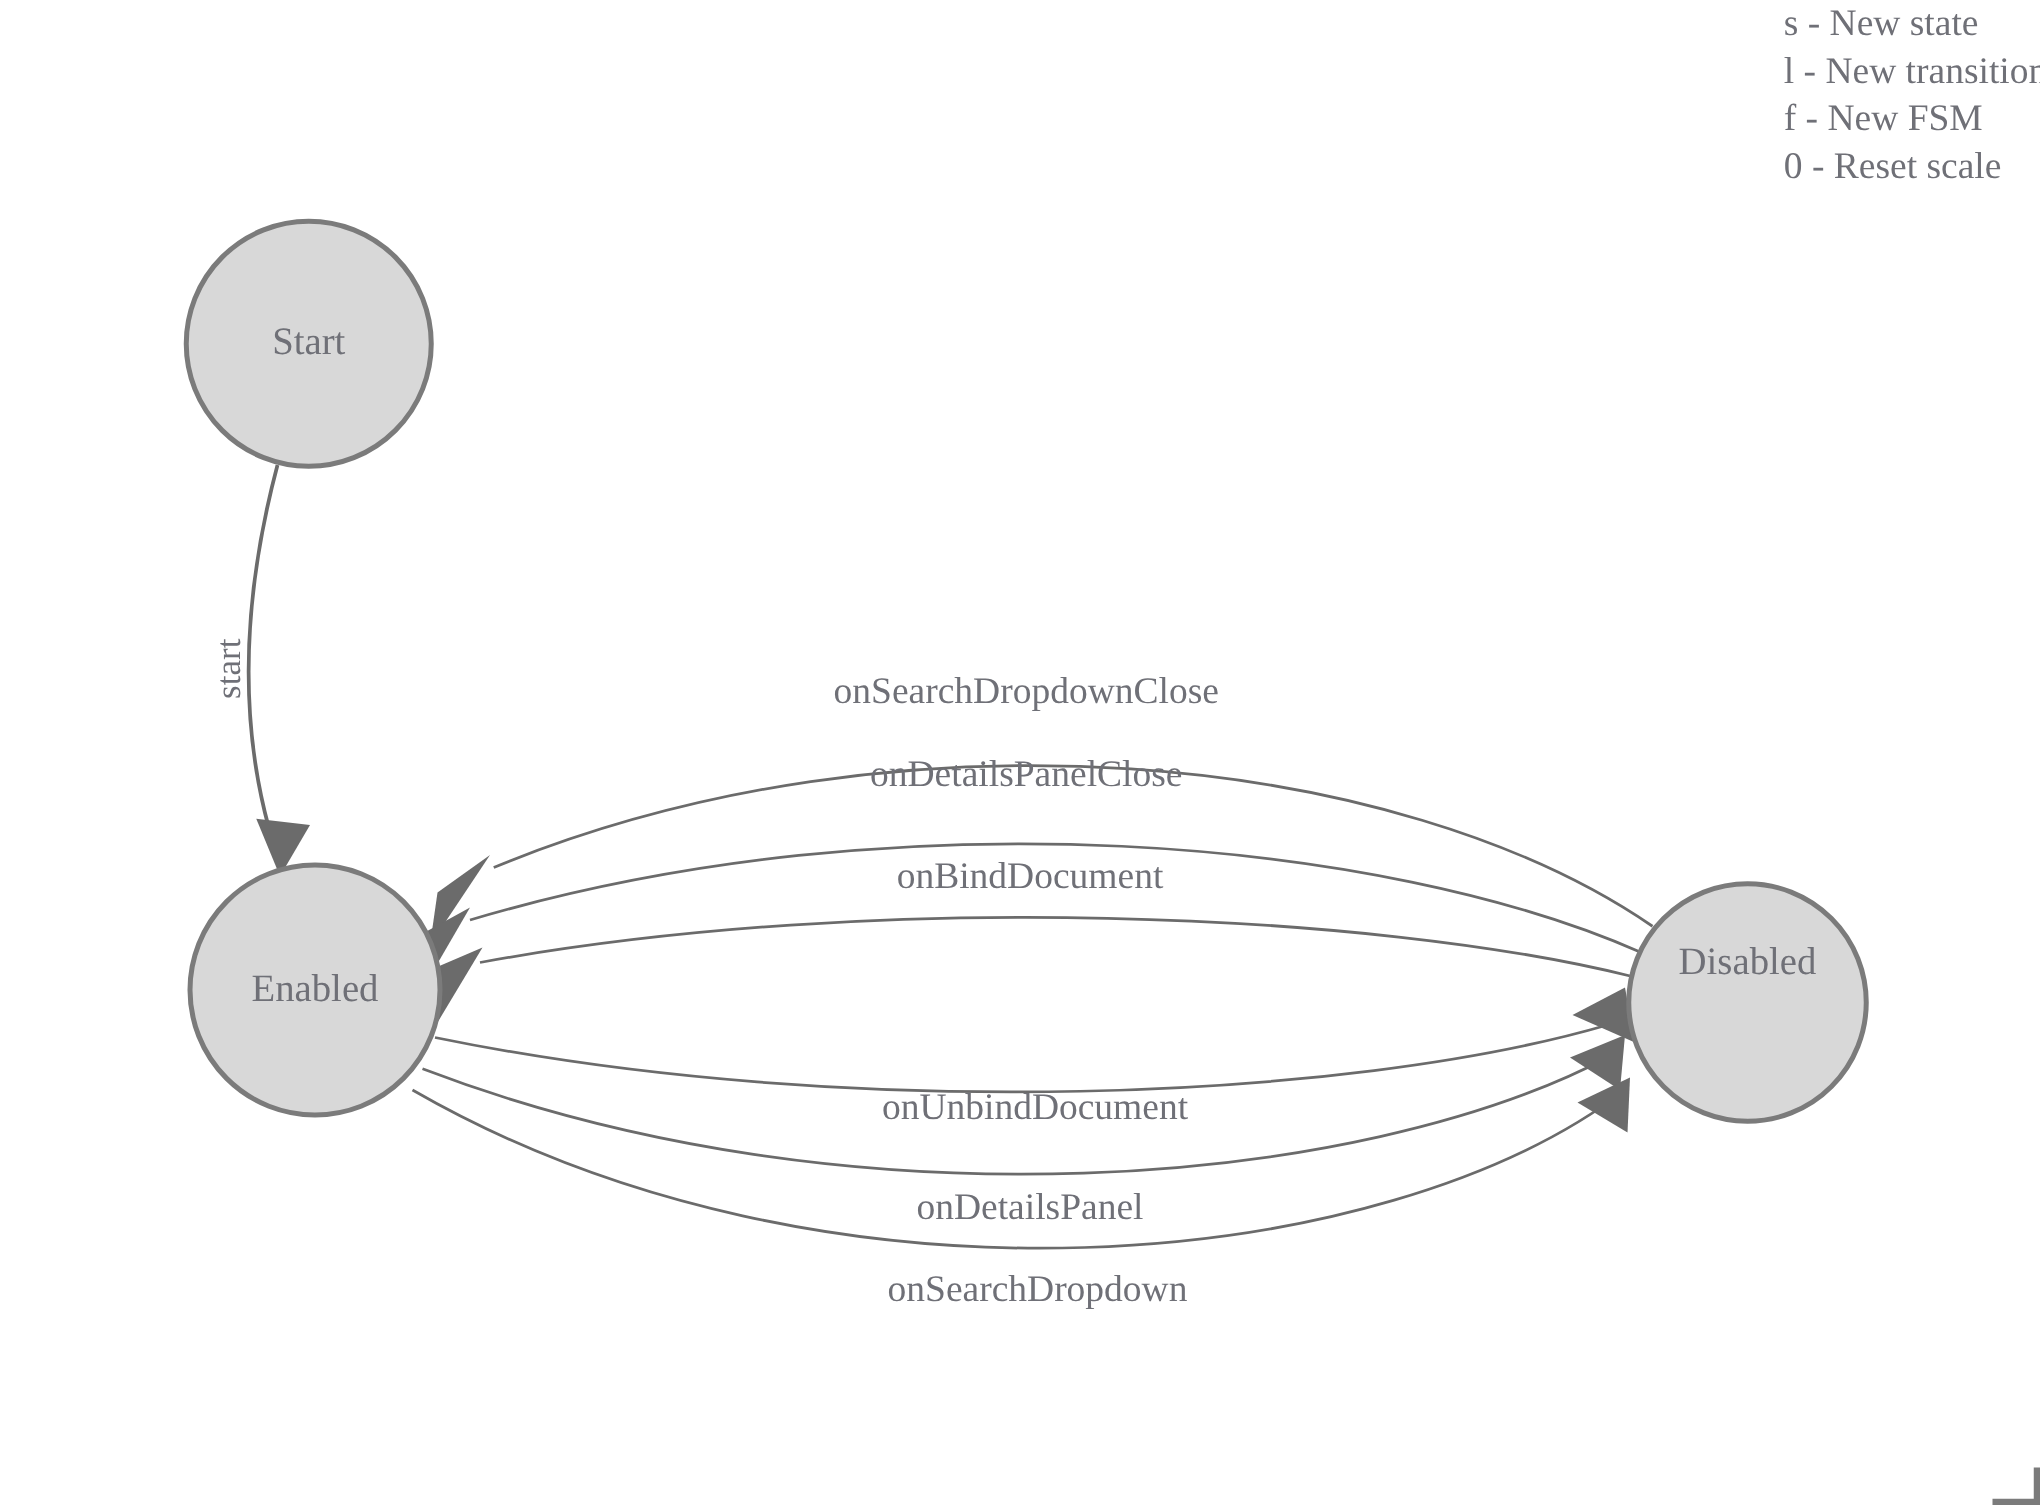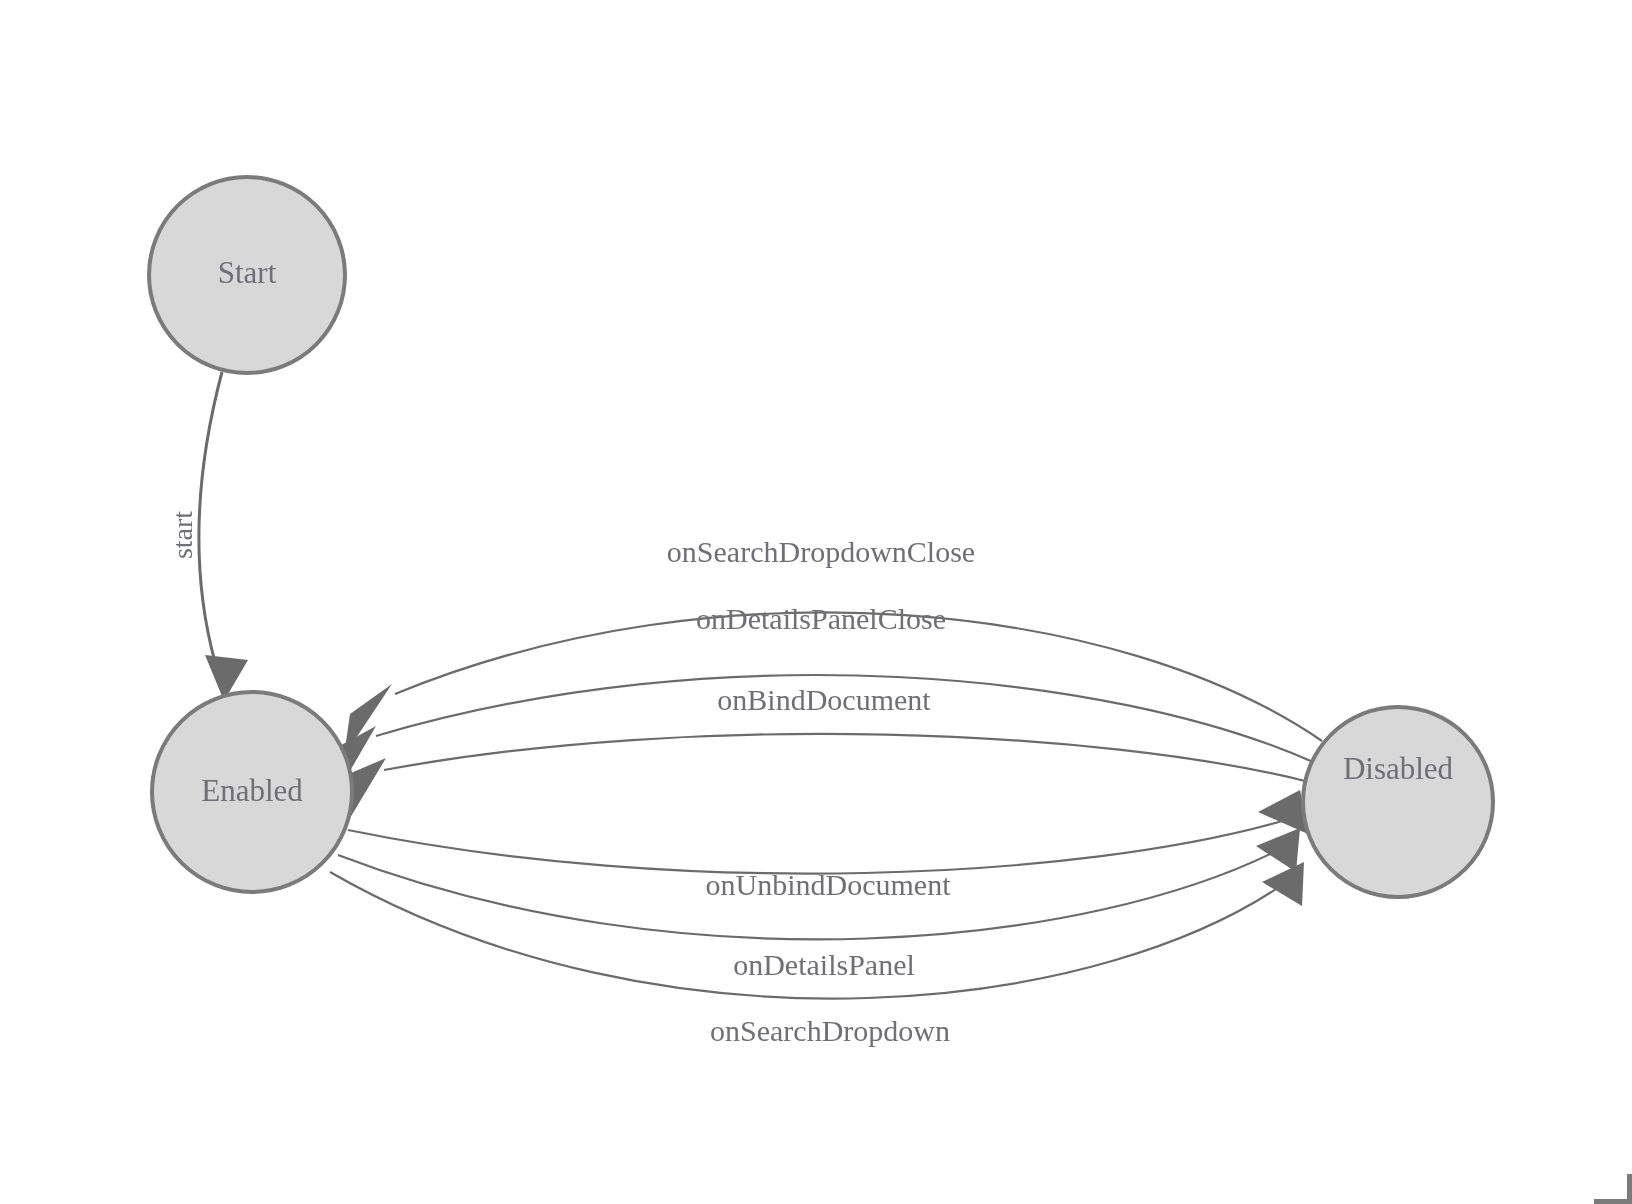--- a/index.html
+++ b/index.html
@@ -175,19 +175,27 @@
       <text class="node-label" x="252" y="794">Enabled</text>
     </g>
 
     <g>
       <circle class="node-circle" cx="1398" cy="802" r="95"></circle>
       <text class="node-label" x="1398" y="772">Disabled</text>
     </g>
 
   </svg>
 
+  <div id="legend-panel">
+    <div id="legend-inner">
+      <div class="legend-line">s - New state</div>
+      <div class="legend-line">l - New transition</div>
+      <div class="legend-line">f - New FSM</div>
+      <div class="legend-line">0 - Reset scale</div>
+    </div>
+  </div>
 
   <div id="resize-corner">
     <div class="bar-v"></div>
     <div class="bar-h"></div>
   </div>
 
 </div>
 
 </body></html>

